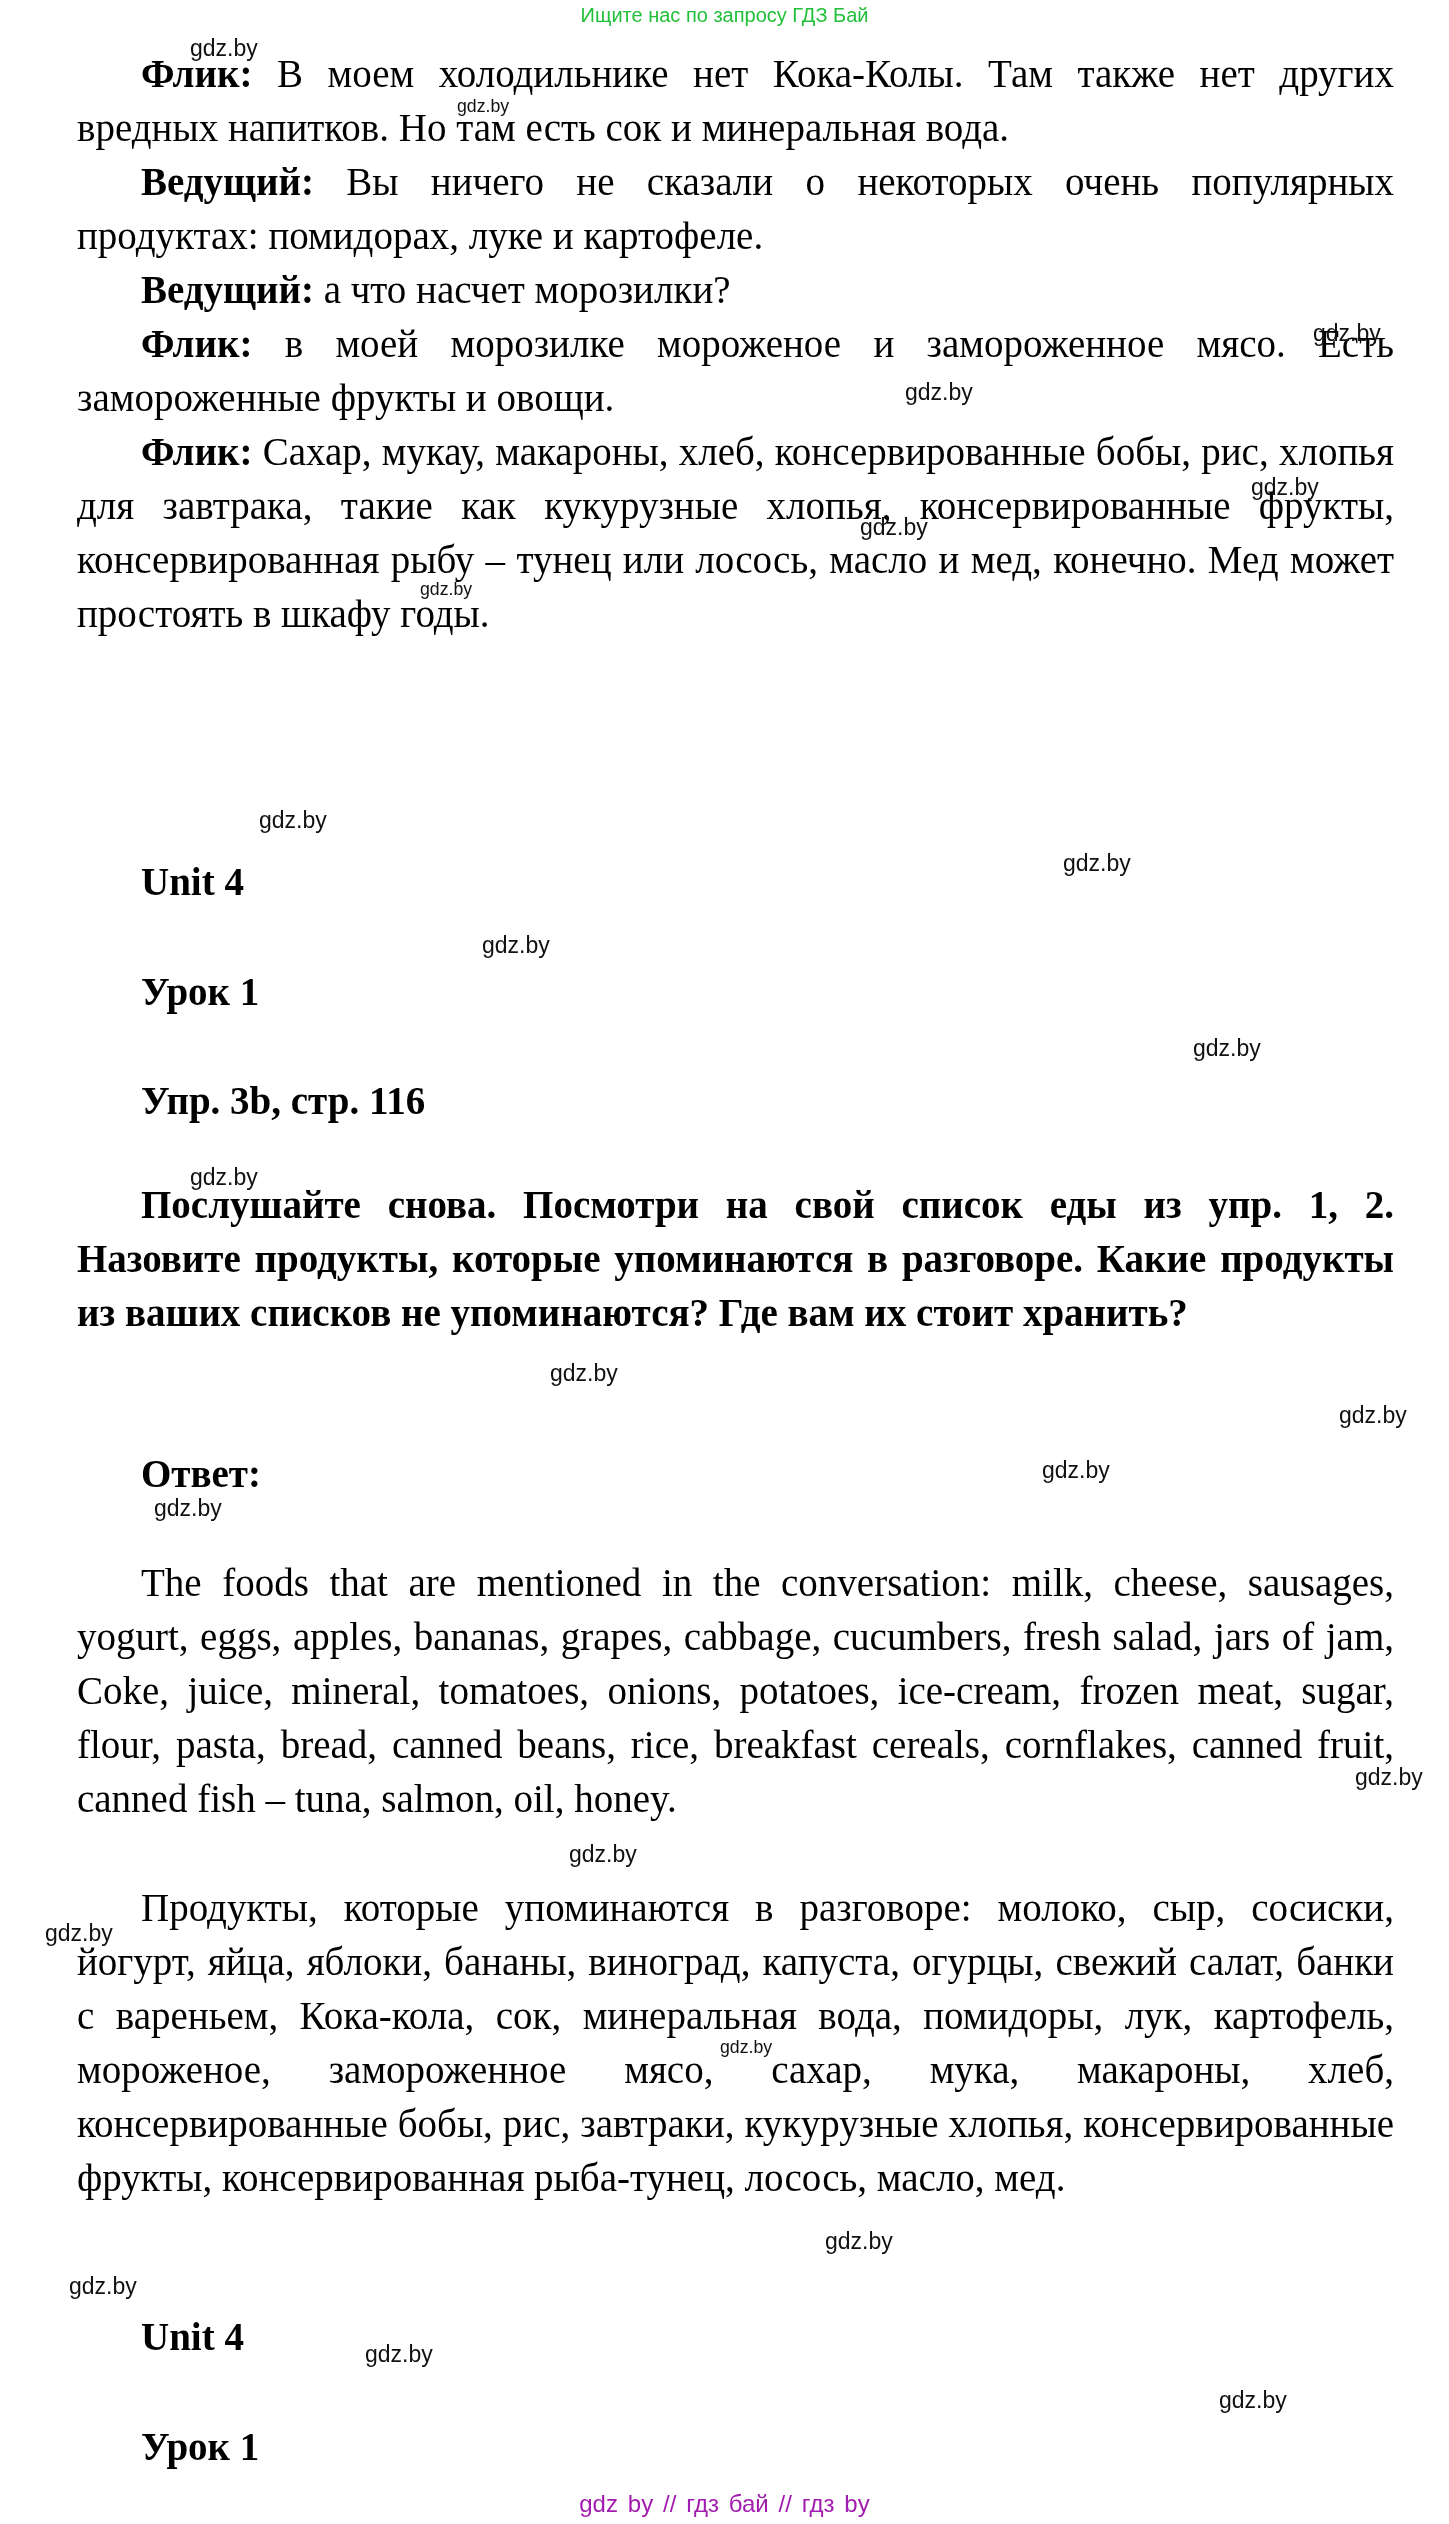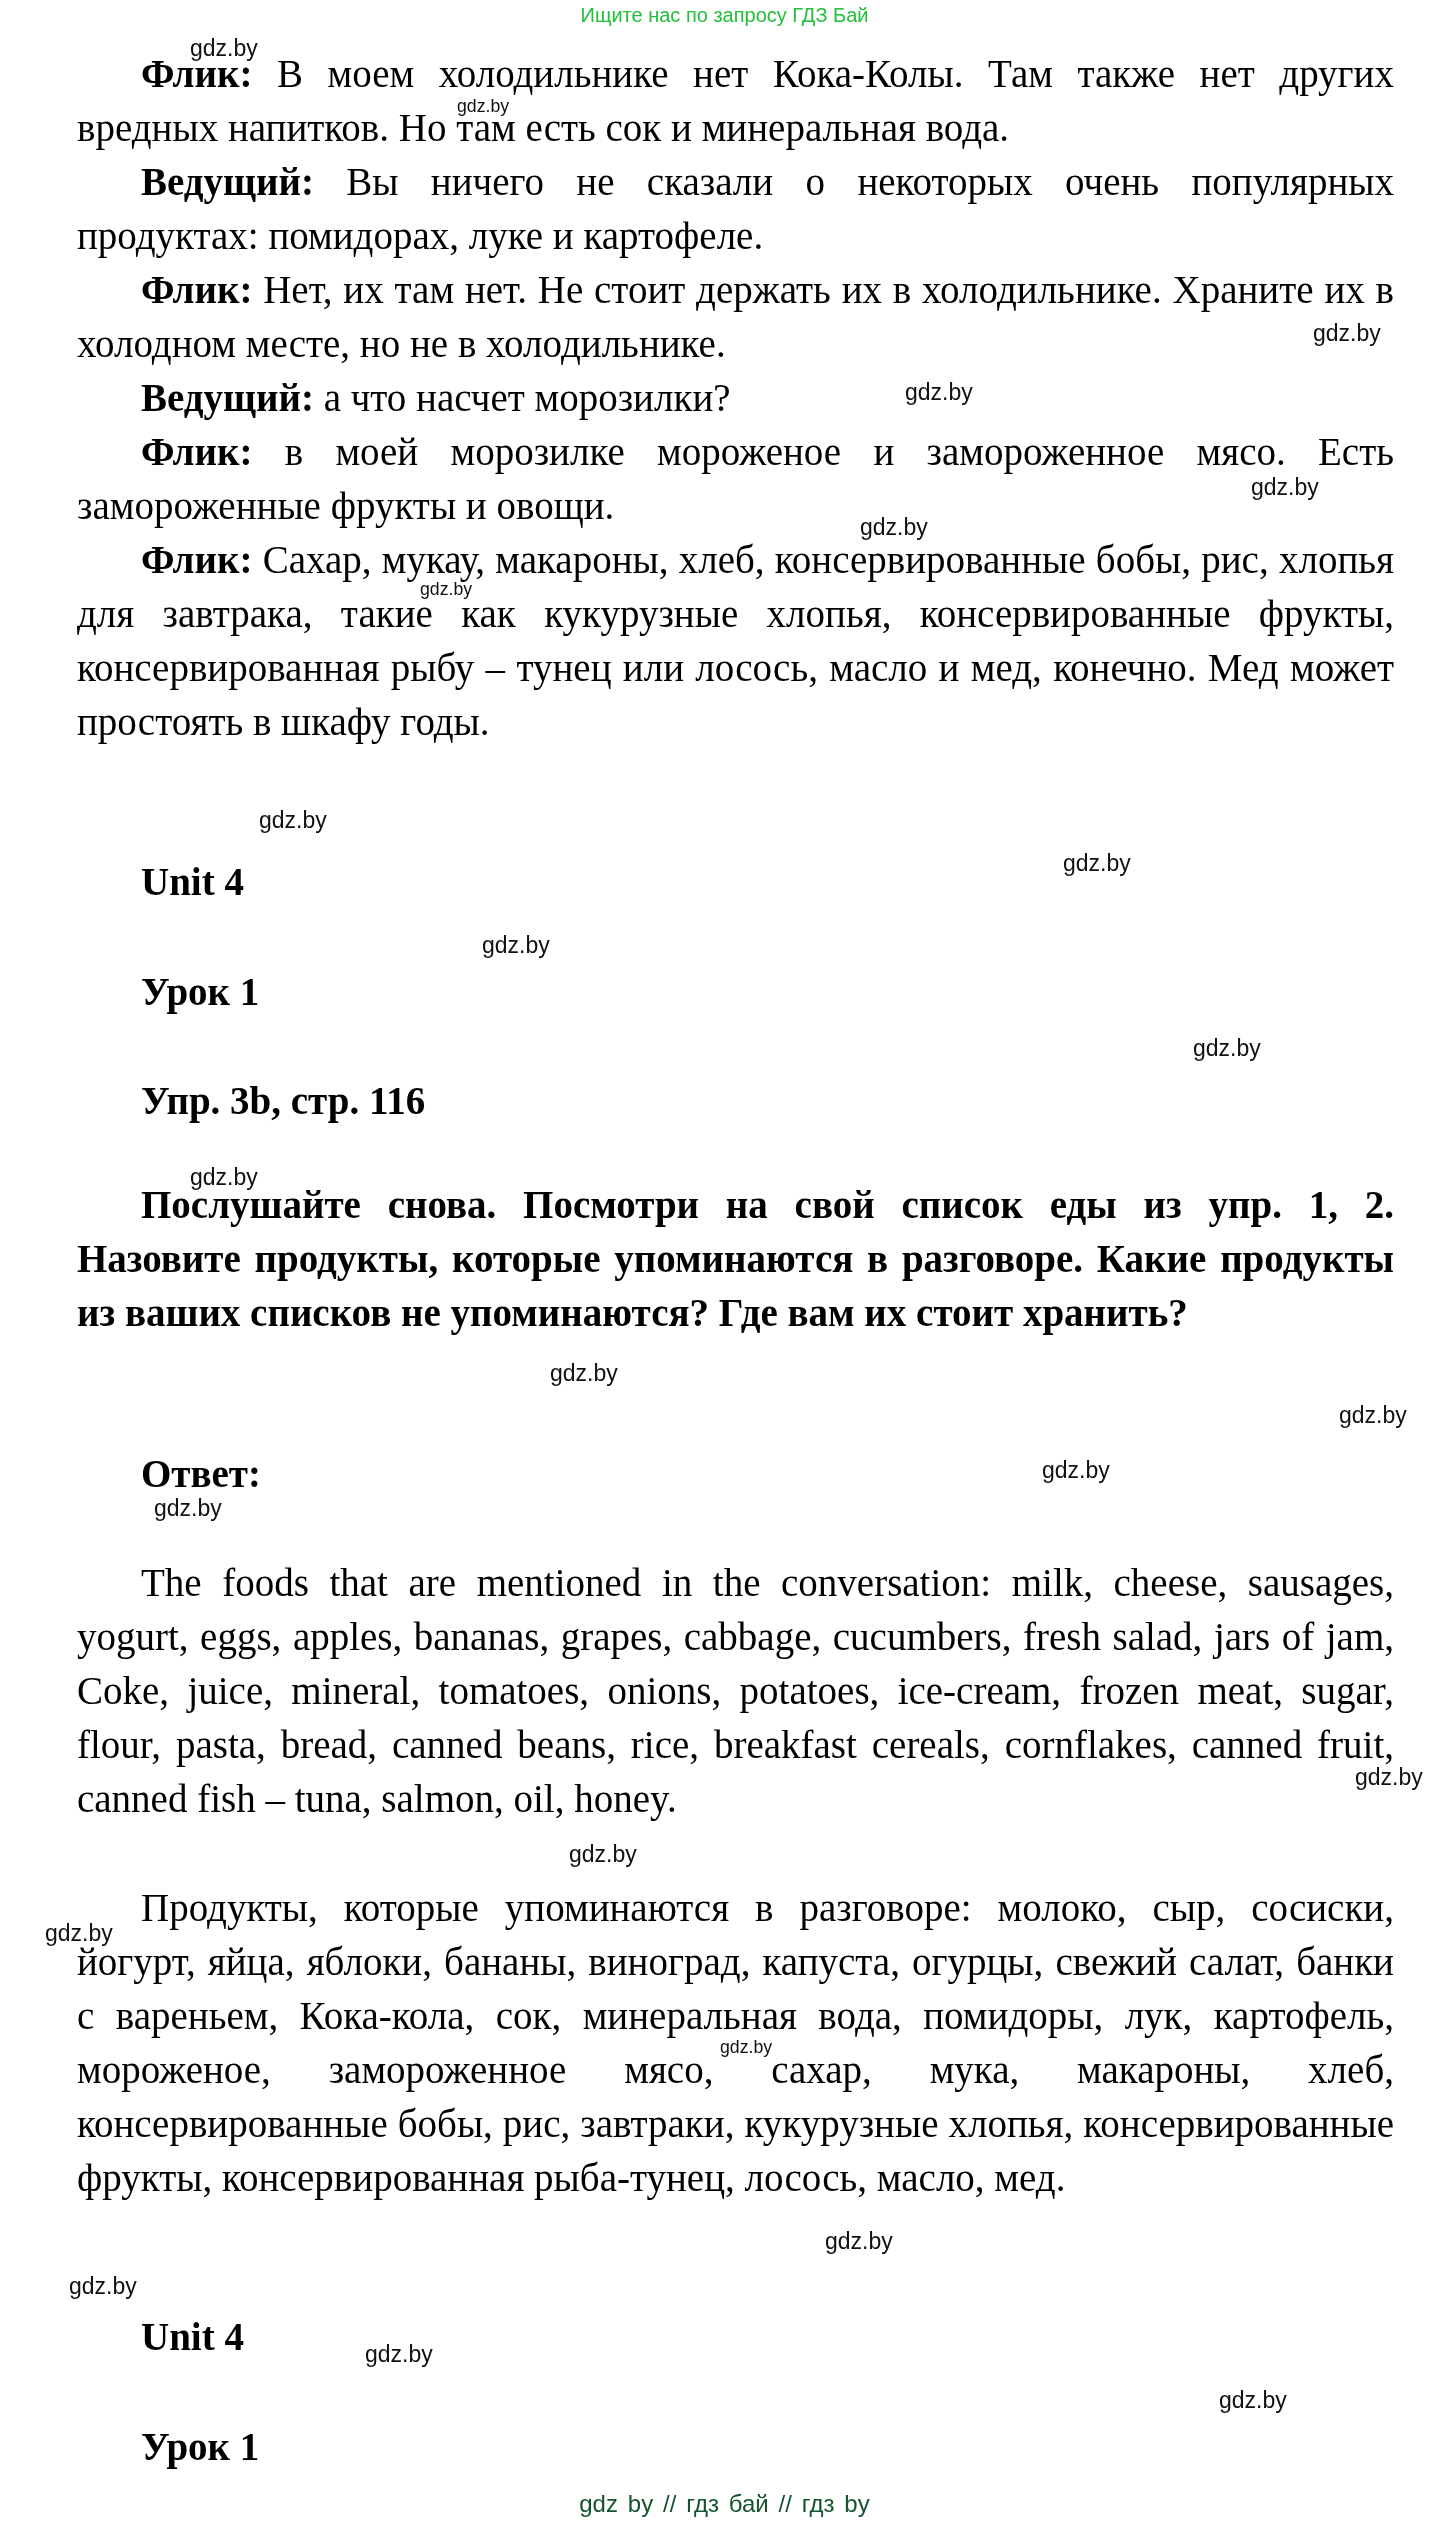--- a/index.html
+++ b/index.html
@@ -5,21 +5,21 @@
   html, body { margin: 0; padding: 0; background: #ffffff; }
   body { width: 1449px; height: 2525px; position: relative; overflow: hidden; }
   .page { position: absolute; left: 0; top: 0; width: 1449px; height: 2525px; }
   .top-banner {
     position: absolute; left: 0; top: 0; width: 1449px; text-align: center;
     font-family: "Liberation Sans", sans-serif; font-size: 20px; color: #22c03a;
     top: 0.8px; line-height: 29px;
   }
   .footer {
     position: absolute; left: 0; width: 1449px; text-align: center; top: 2489px;
-    font-family: "Liberation Sans", sans-serif; font-size: 24px; color: #14532d;
+    font-family: "Liberation Sans", sans-serif; font-size: 24px; color: #a21caf;
     line-height: 29px; word-spacing: 3.2px;
   }
   .text {
     position: absolute; left: 77px; width: 1317px;
     font-family: "Liberation Serif", serif; font-size: 39px; line-height: 54px;
     color: #000; text-align: justify;
   }
   .p { text-indent: 64px; margin: 0; }
   .p b { font-weight: bold; }
   .heading {
@@ -40,21 +40,20 @@
 </head>
 <body>
 
 <div class="page">
 
   <div class="top-banner">Ищите нас по запросу ГДЗ Бай</div>
 
   <div class="text" style="top:47px;">
     <p class="p"><b>Флик:</b><span> В моем холодильнике нет Кока-Колы. Там также нет других вредных напитков. Но там есть сок и минеральная вода.</span></p>
     <p class="p"><b>Ведущий:</b><span> Вы ничего не сказали о некоторых очень популярных продуктах: помидорах, луке и картофеле.</span></p>
-    <p class="p"><b>Флик:</b><span> Нет, их там нет. Не стоит держать их в холодильнике. Храните их в холодном месте, но не в холодильнике.</span></p>
     <p class="p"><b>Ведущий:</b><span> а что насчет морозилки?</span></p>
     <p class="p"><b>Флик:</b><span> в моей морозилке мороженое и замороженное мясо. Есть замороженные фрукты и овощи.</span></p>
     <p class="p"><b>Флик:</b><span> Сахар, мукау, макароны, хлеб, консервированные бобы, рис, хлопья для завтрака, такие как кукурузные хлопья, консервированные фрукты, консервированная рыбу – тунец или лосось, масло и мед, конечно. Мед может простоять в шкафу годы.</span></p>
   </div>
 
   <div class="heading" style="top:855px;">Unit 4</div>
   <div class="heading" style="top:965px;">Урок 1</div>
   <div class="heading" style="top:1074px;">Упр. 3b, стр. 116</div>
 
   <div class="task" style="top:1178px;">

